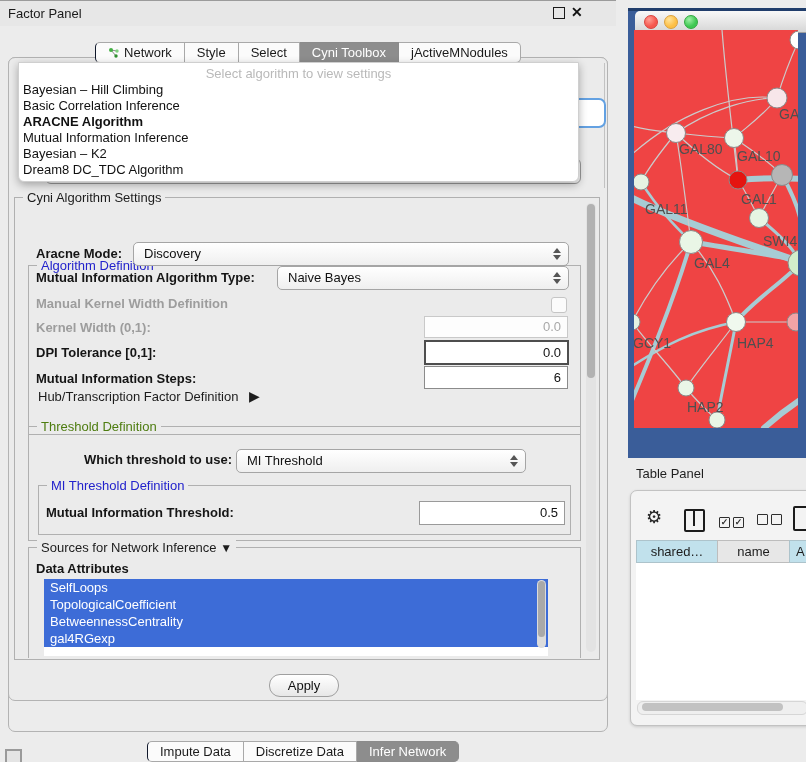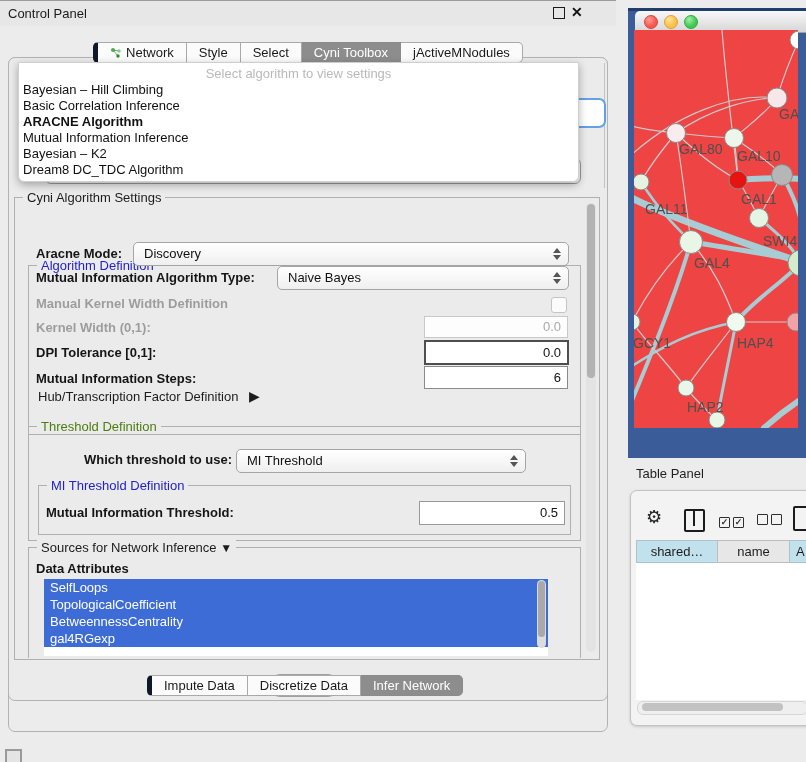--- a/index.html
+++ b/index.html
@@ -10,21 +10,21 @@
   .dis{font-weight:bold;color:#9d9d9d;white-space:nowrap;}
   
   .titlebar{left:0;top:8;width:616px;height:25px;background:#e7e7e7;border-top:1px solid #9b9b9b;}
   .wtitle{left:8px;top:5px;color:#1a1a1a;}
   .float-btn{left:553px;top:6px;width:10px;height:10px;border:1.6px solid #1a1a1a;background:transparent;}
   .close-btn{left:571px;top:3px;font-weight:bold;font-size:14px;color:#111;}
   
   .tabbar{left:0;top:42px;width:616px;height:21px;display:flex;justify-content:center;z-index:6;}
   .tab{height:19px;line-height:19px;padding:0 12px;background:#fbfbfb;border:1px solid #a9a9a9;
        border-left:none;color:#1a1a1a;white-space:nowrap;display:flex;align-items:center;gap:4px;}
-  .tab.first{border-left:5px solid #0f172a;border-radius:5px 0 0 5px;}
+  .tab.first{border-left:1px solid #0f172a;border-radius:5px 0 0 5px;}
   .tab.last{border-radius:0 5px 5px 0;}
   .tab.sel{background:#8d8d8d;color:#fff;border-color:#8b8b8b;}
   
   .outer-border{left:8px;top:57px;width:598px;height:673px;border:1px solid #b3b3b3;border-radius:7px;z-index:0;}
   .inner-panel{left:8px;top:57px;width:598px;height:642px;border:1px solid #b3b3b3;border-radius:7px;background:#ebebeb;z-index:1;}
   
   .dropdown{left:18px;top:62px;width:559px;height:118px;background:#fff;border:1px solid #cfcfcf;
     border-radius:0 0 6px 6px;box-shadow:0 3px 8px rgba(0,0,0,.3);z-index:30;}
   .dd-head{width:100%;text-align:center;color:#b9b9b9;padding-top:3px;height:16px;}
   .dd-item{height:16px;line-height:16px;padding-left:4px;color:#111;white-space:nowrap;}
@@ -53,21 +53,21 @@
   .checkbox{width:14px;height:14px;border:1px solid #c5c5c5;border-radius:3px;background:#fbfbfb;z-index:5;}
   
   .sb-track{background:#e3e3e3;border-radius:5px;}
   .sb-thumb{background:#b2b2b2;border-radius:4px;}
   
   .attr-list{left:44px;top:579px;width:504px;height:77px;background:#fff;overflow:hidden;z-index:5;}
   .attr-item{height:17px;line-height:17px;background:#3d6cd7;color:#fff;padding-left:6px;white-space:nowrap;}
   .btn{background:linear-gradient(#ffffff,#e7e7e7);border:1px solid #9f9f9f;border-radius:11px;
     text-align:center;z-index:5;color:#111;}
   
-  .btabbar{left:147px;top:675px;height:22px;display:flex;z-index:6;}
+  .btabbar{left:147px;top:741px;height:22px;display:flex;z-index:6;}
   
   .netwin{left:628px;top:8px;width:178px;height:447px;background:#3a5d99;border-top:3px solid #203d6b;}
   .net-titlebar{left:635px;top:11px;width:171px;height:21px;background:linear-gradient(#f8f8f8,#d6d6d6);
     border-bottom:1px solid #a0a0a0;border-top-left-radius:5px;z-index:2;}
   .light{width:12px;height:12px;border-radius:50%;top:4px;}
   .net-canvas{left:634px;top:30px;width:164px;height:398px;background:#ef4444;overflow:hidden;z-index:2;}
   
   .tp-title{left:636px;top:466px;color:#1f1f1f;}
   .tp-win{left:630px;top:490px;width:176px;height:234px;background:#f3f3f3;border:1px solid #c2c2c2;
     border-radius:7px 0 0 7px;box-shadow:0 1px 3px rgba(0,0,0,.15);}
@@ -82,21 +82,21 @@
   svg text{font-family:"Liberation Sans",sans-serif;}
 </style>
 </head>
 <body>
 
 <div id="screen">
 
   <div class="abs" style="left:8px;top:0;width:1px;height:4px;background:#8a8a8a;"></div>
 
   <div class="abs titlebar">
-    <div class="abs wtitle">Control Panel</div>
+    <div class="abs wtitle">Factor Panel</div>
     <div class="abs float-btn"></div>
     <div class="abs close-btn">✕</div>
   </div>
 
   <div class="abs outer-border"></div>
   <div class="abs inner-panel"></div>
 
   <div class="abs tabbar">
     <div class="tab first">
       <svg width="12" height="12" viewBox="0 0 12 12">

